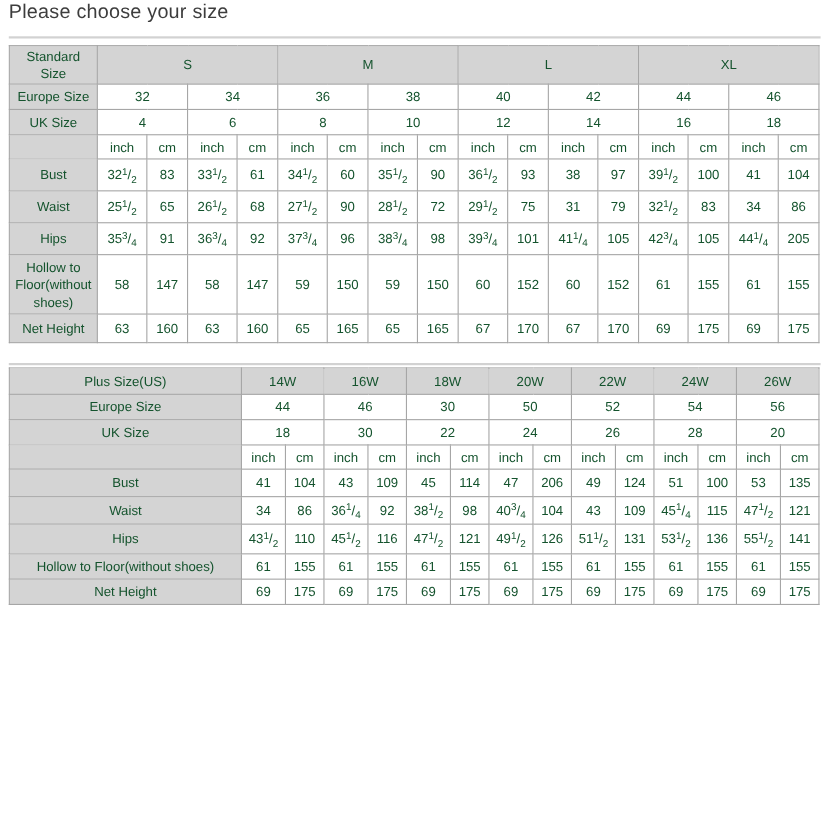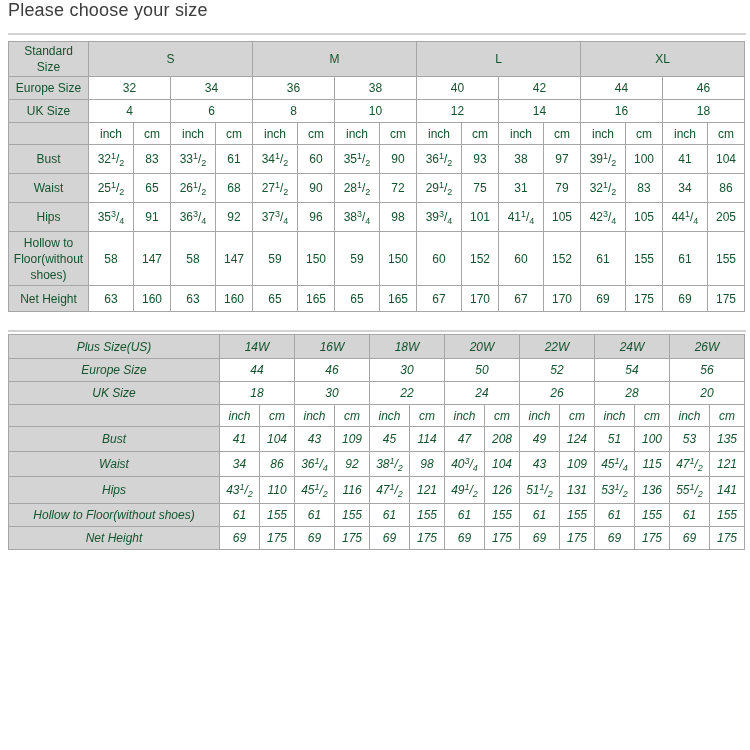--- a/index.html
+++ b/index.html
@@ -25,21 +25,21 @@
   }
   .rule.second { margin-top: 18px; }
   table.sizechart {
     border-collapse: collapse;
     table-layout: fixed;
     margin: 6px 0 0 8px;
     width: 734px;
     font-size: 12px;
     color: #14532d;
   }
-  table.sizechart.plus { margin-top: 2px; font-style: italic; }
+  table.sizechart.plus { margin-top: 2px; }
   table.sizechart th, table.sizechart td {
     border: 1px solid #a6a6a6;
     text-align: center;
     vertical-align: middle;
     padding: 1px 2px;
     font-weight: 400;
     line-height: 1.35;
     overflow: hidden;
   }
   table.sizechart th.hdr { background: #d4d4d4; }
@@ -300,21 +300,21 @@
         </tr>
         <tr class="r-meas">
           <th class="hdr">Bust</th>
           <td>41</td>
           <td>104</td>
           <td>43</td>
           <td>109</td>
           <td>45</td>
           <td>114</td>
           <td>47</td>
-          <td>208</td>
+          <td>206</td>
           <td>49</td>
           <td>124</td>
           <td>51</td>
           <td>100</td>
           <td>53</td>
           <td>135</td>
         </tr>
         <tr class="r-meas">
           <th class="hdr">Waist</th>
           <td>34</td>

